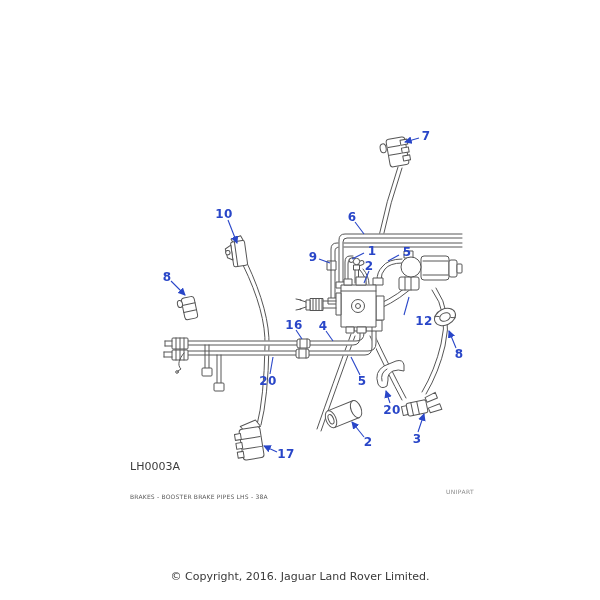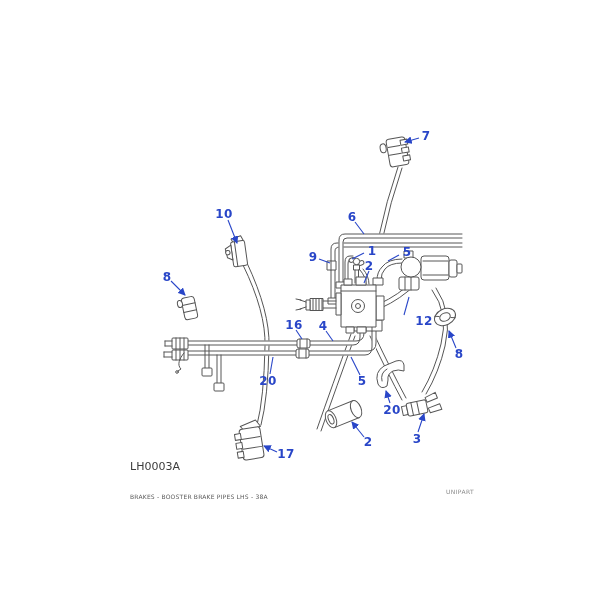--- a/index.html
+++ b/index.html
@@ -256,13 +256,14 @@
       <div class="callout" style="left: 268px; top: 381px;">20</div>
       <div class="callout" style="left: 368px; top: 442px;">2</div>
       <div class="callout" style="left: 294px; top: 325px; text-align: center;">16</div>
       <div class="callout" style="left: 286px; top: 454px;">17</div>
       <div class="callout" style="left: 392px; top: 410px;">20</div>
     </div>
 
   <div class="code">LH0003A</div>
   <div class="subtitle">BRAKES - BOOSTER BRAKE PIPES LHS - 38A</div>
   <div class="brand">UNIPART</div>
+  <div class="copyright">© Copyright, 2016. Jaguar Land Rover Limited.</div>
 </div>
 
 </body></html>

